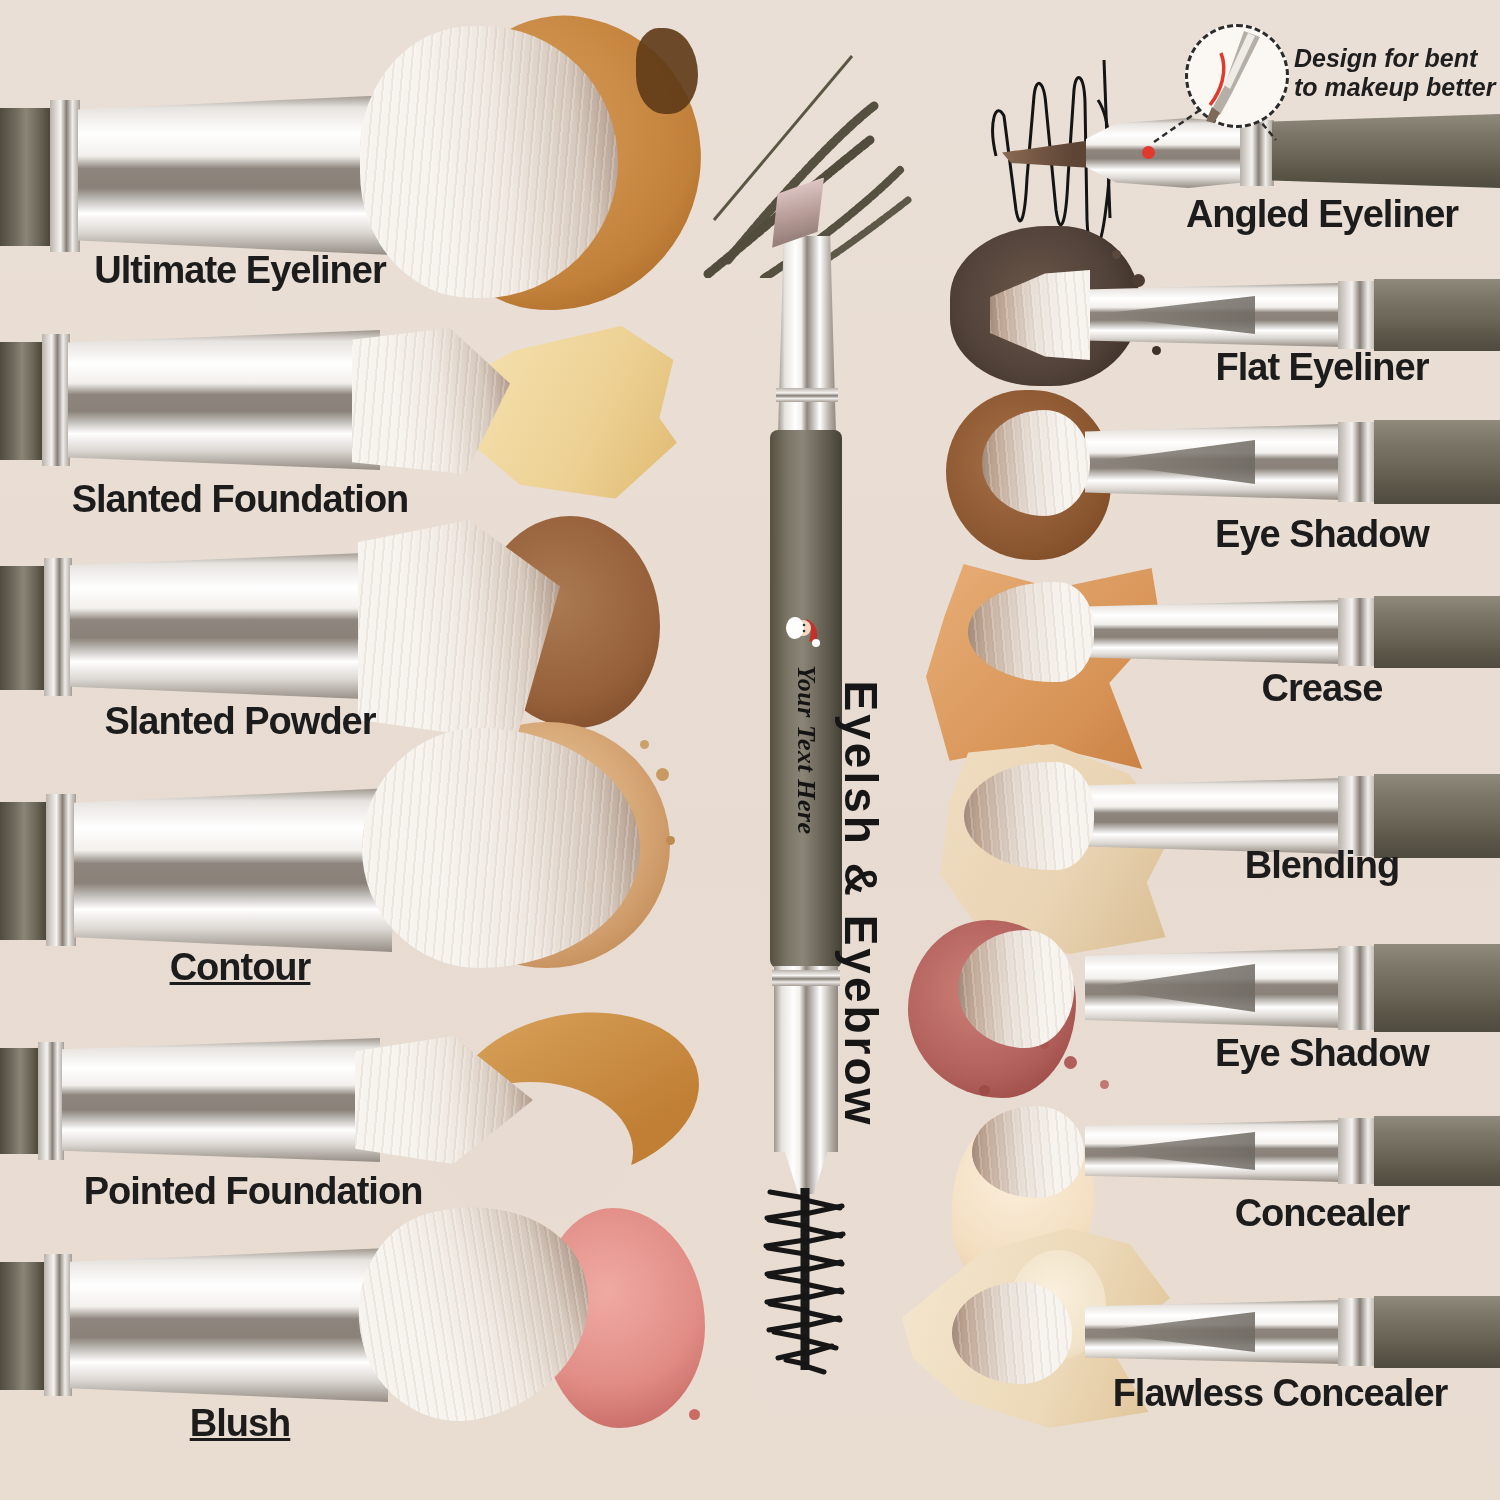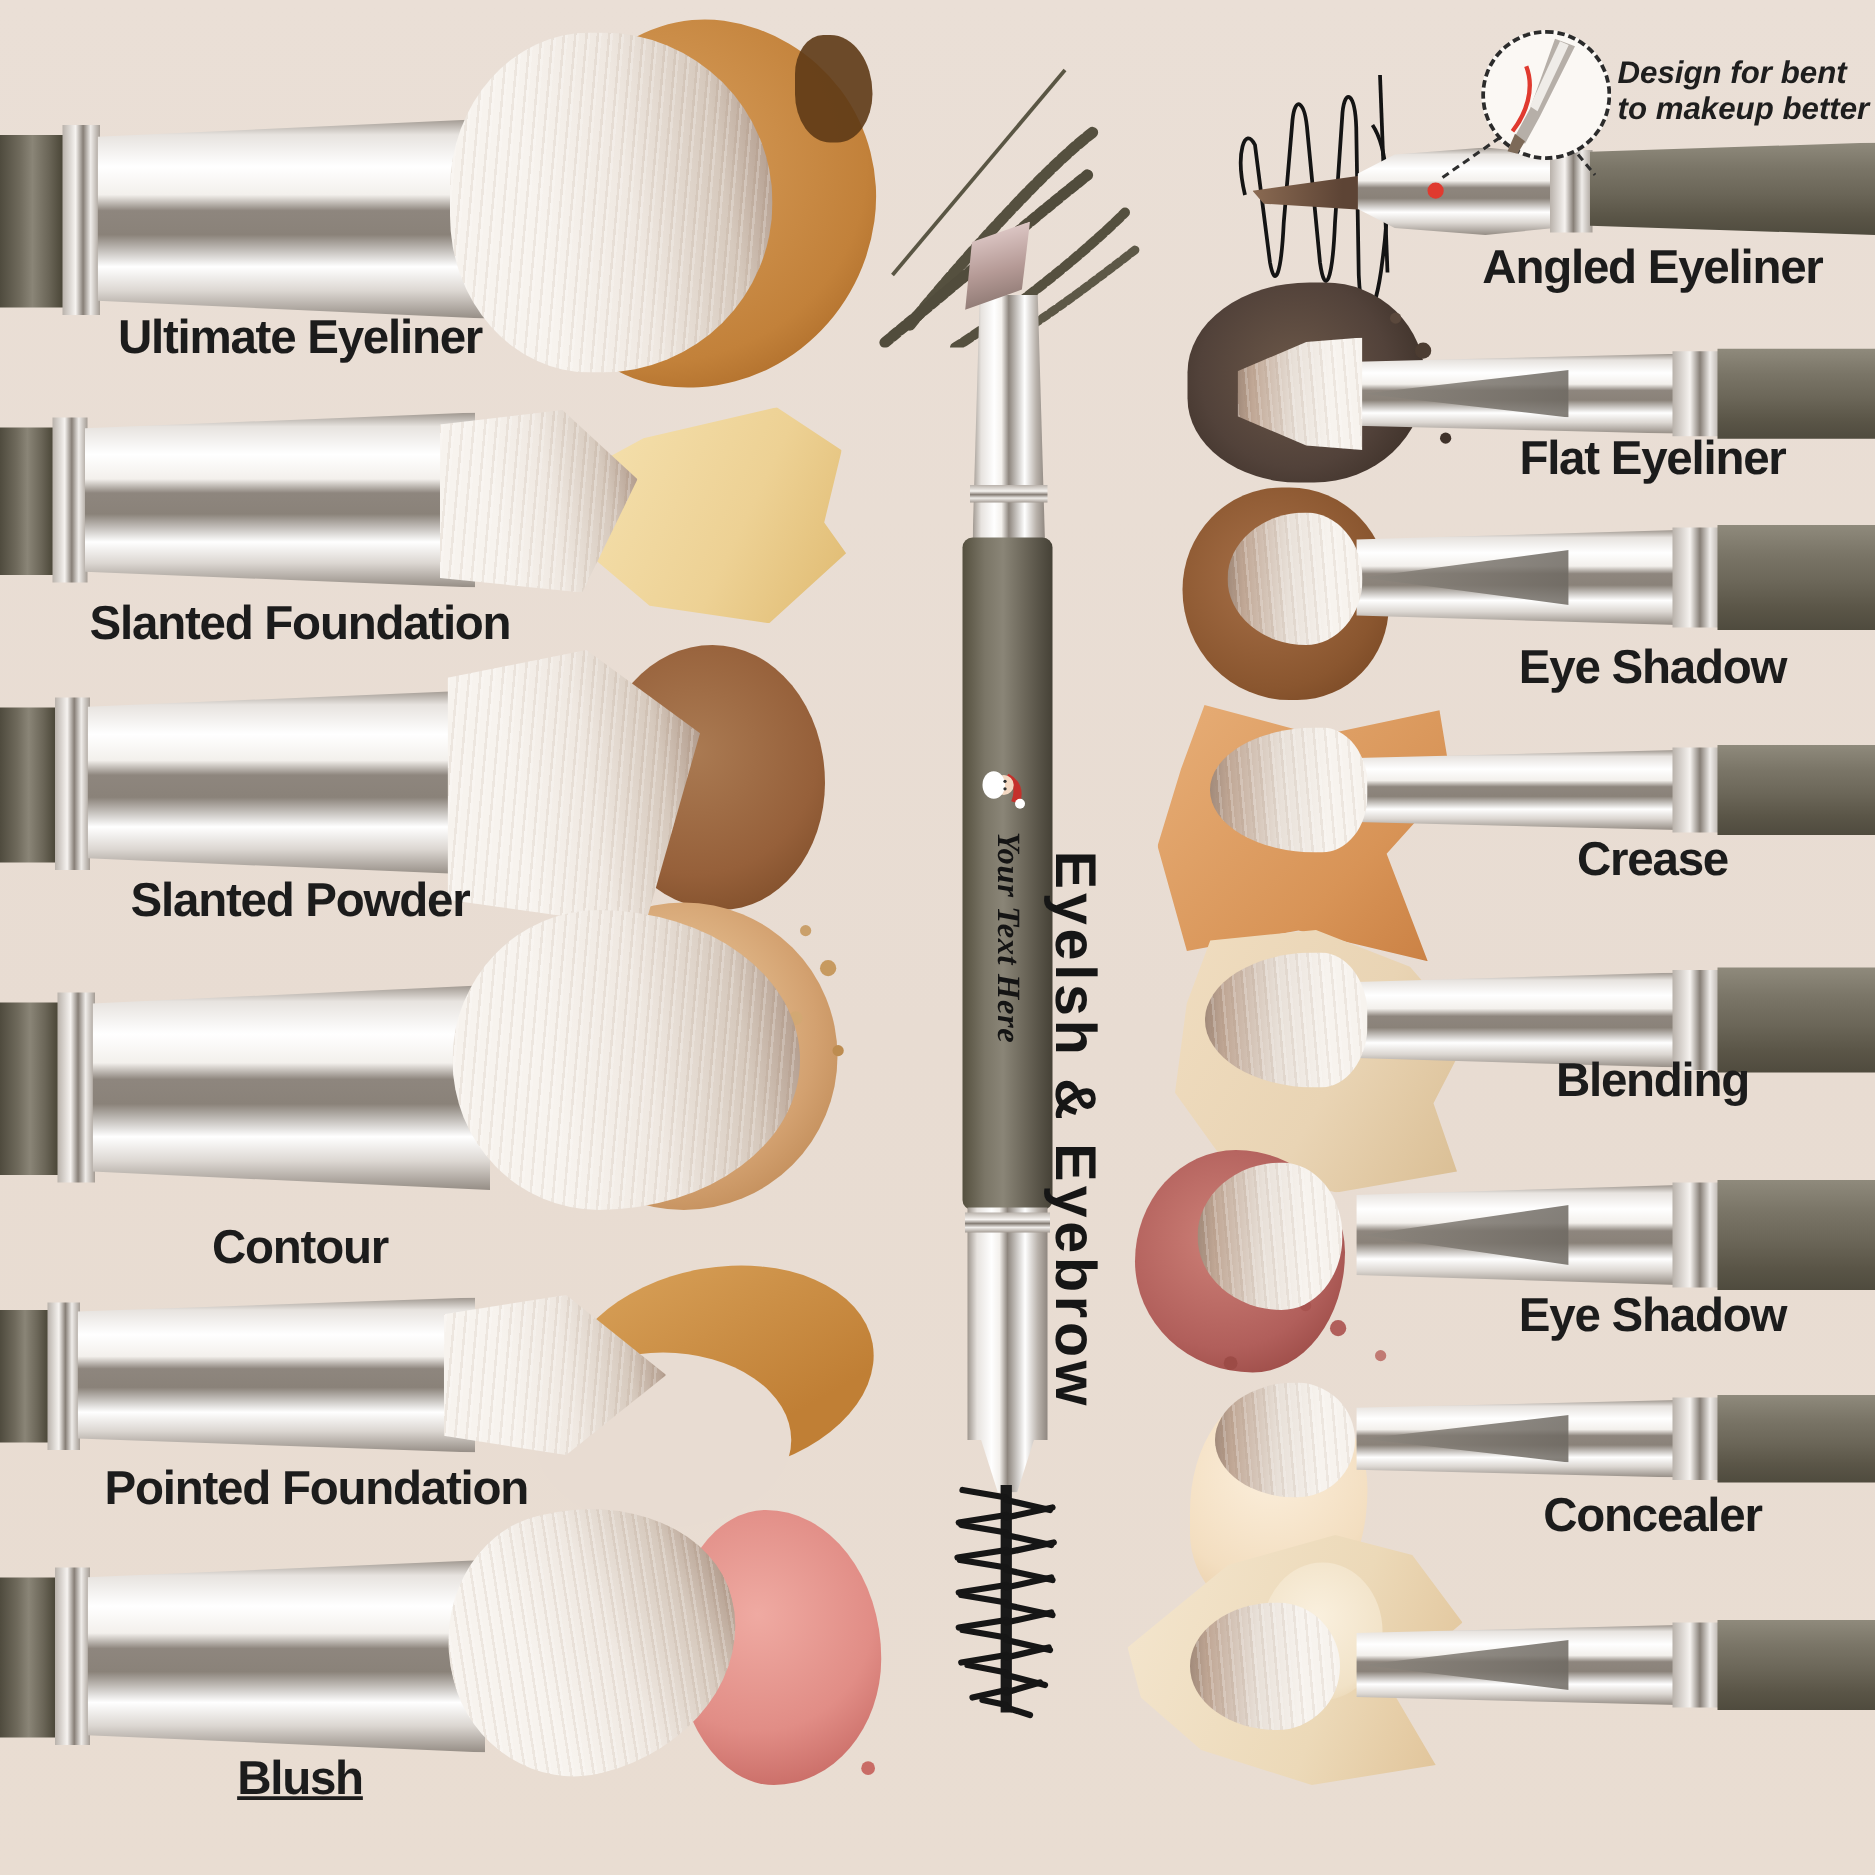--- a/index.html
+++ b/index.html
@@ -68,21 +68,21 @@
 
   <div class="abs swatch" style="left:424px;top:722px;width:246px;height:246px;border-radius:50%;
               background:radial-gradient(circle at 45% 42%,#e3bb8c 0 30%,#d3a170 60%,#bd8854 85%,#a26f3e 100%);"></div>
   <div class="abs crumbs" style="left:640px;top:740px;background:#caa06b;
               box-shadow:18px 30px 0 2px #c79a60,-8px 70px 0 1px #d2a873,26px 96px 0 0 #bd8c50;"></div>
   <div class="abs brush handleH" style="left:0;top:802px;width:48px;height:138px;"></div>
   <div class="abs brush ringsV" style="left:46px;top:794px;width:30px;height:152px;"></div>
   <div class="abs brush metalV" style="left:74px;top:788px;width:318px;height:164px;clip-path:polygon(0 9%,100% 0,100% 100%,0 91%);"></div>
   <div class="abs tuftL" style="left:362px;top:728px;width:278px;height:240px;
               border-radius:42% 58% 58% 42%/50% 50% 50% 50%;"></div>
-  <div class="lbl" style="left:15px;top:976px;width:450px;">Contour</div>
+  <div class="lbl" style="left:15px;top:945px;width:450px;text-decoration:underline;">Contour</div>
 
   <div class="abs swatch" style="left:450px;top:1014px;width:250px;height:165px;border-radius:50%;transform:rotate(-10deg);
               background:linear-gradient(160deg,#d8a159,#c07f35 75%);"></div>
   <div class="abs swatch" style="left:428px;top:1082px;width:205px;height:140px;border-radius:50%;background:#e8dcd2;"></div>
   <div class="abs brush handleH" style="left:0;top:1048px;width:40px;height:106px;"></div>
   <div class="abs brush ringsV" style="left:38px;top:1042px;width:26px;height:118px;"></div>
   <div class="abs brush metalV" style="left:62px;top:1038px;width:318px;height:124px;clip-path:polygon(0 9%,100% 0,100% 100%,0 91%);"></div>
   <div class="abs tuftL" style="left:355px;top:1036px;width:178px;height:128px;
               clip-path:polygon(0 12%,55% 0,100% 50%,55% 100%,0 88%);"></div>
   <div class="lbl" style="left:28px;top:1169px;width:450px;">Pointed Foundation</div>
@@ -279,14 +279,15 @@
               background:linear-gradient(110deg,#f4e6cf,#ecd9b8 60%,#dfc195);"></div>
   <div class="abs swatch" style="left:1010px;top:1250px;width:96px;height:110px;border-radius:50%;
               background:radial-gradient(circle at 45% 40%,#faf0de,#f1e2c7 70%,transparent 85%);"></div>
   <div class="abs tuftR" style="left:952px;top:1282px;width:120px;height:102px;
               border-radius:58% 42% 42% 58%/50% 50% 50% 50%;"></div>
   <div class="abs metalV brush" style="left:1085px;top:1300px;width:258px;height:64px;clip-path:polygon(0 10%,100% 0,100% 100%,0 90%);"></div>
   <div class="abs brush" style="left:1090px;top:1312px;width:165px;height:40px;z-index:3;opacity:.85;
               clip-path:polygon(0 50%,100% 0,100% 100%);background:linear-gradient(90deg,#8b857d,#6e6962);"></div>
   <div class="abs ringsV brush" style="left:1338px;top:1298px;width:40px;height:68px;"></div>
   <div class="abs handleV brush" style="left:1374px;top:1296px;width:126px;height:72px;"></div>
+  <div class="lbl" style="left:1060px;top:1371px;width:440px;">Flawless Concealer</div>
 
 </div>
 
 </body></html>

